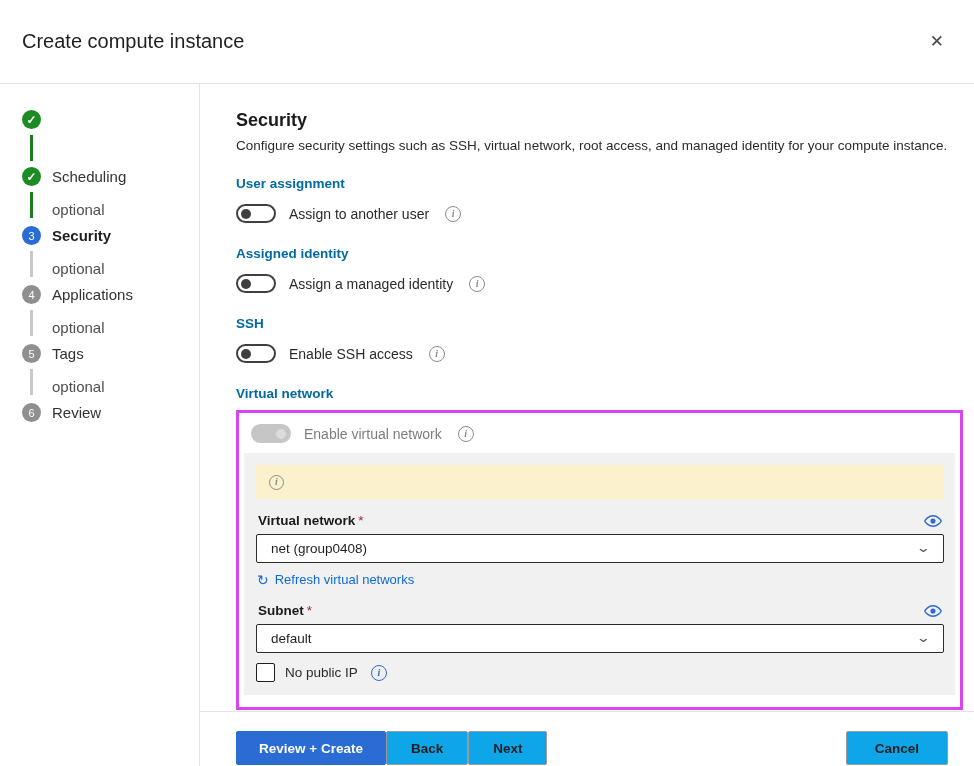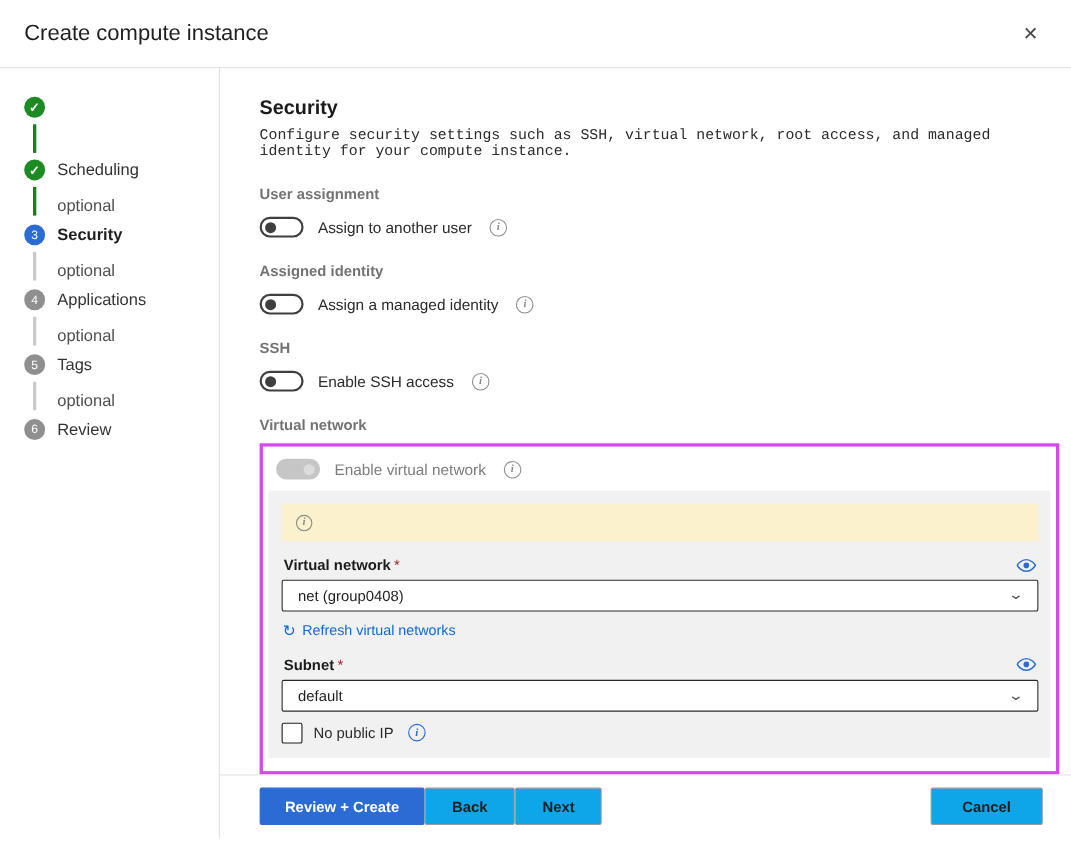--- a/index.html
+++ b/index.html
@@ -5,21 +5,21 @@
   * { box-sizing: border-box; margin: 0; padding: 0; }
   html,body { width: 974px; height: 766px; }
   body {
     font-family: "Liberation Sans", sans-serif;
     color: #2b2b2b;
     background: #fff;
     overflow: hidden;
   }
   
   .dlg-header {
-    height: 62px;
+    height: 84px;
     display: flex; align-items: center; justify-content: space-between;
     padding: 0 26px 0 22px;
     border-bottom: 1px solid #e3e3e3;
   }
   .dlg-title { font-size: 20px; font-weight: 400; color: #1f1f1f; }
   .close-btn {
     font-size: 17px; color: #4a4a4a; cursor: pointer;
     line-height: 1; padding: 4px; background: none; border: none;
     font-family: "Liberation Sans", sans-serif;
   }
@@ -47,22 +47,22 @@
   .connector { width: 3px; height: 26px; margin: 6px 0; }
   .connector.green { background: #1d7c1d; }
   .connector.gray  { background: #c9c9c9; }
   .step-texts { padding-top: 1px; padding-bottom: 8px; }
   .step-label { font-size: 15px; color: #333; }
   .step-label.bold { font-weight: 700; color: #1f1f1f; }
   .step-sub { font-size: 15px; color: #4f4f4f; margin-top: 16px; }
   .step-sub:empty { display: none; }
   
   .sec-title { font-size: 18px; font-weight: 700; color: #1b1b1b; }
-  .sec-desc { font-size: 13.5px; color: #2b2b2b; margin-top: 7px; font-family: Liberation Mono, monospace; }
-  .field-group-label { font-size: 13.5px; font-weight: 700; color: #737373; margin-top: 23px; }
+  .sec-desc { font-size: 13.5px; color: #2b2b2b; margin-top: 7px; }
+  .field-group-label { font-size: 13.5px; font-weight: 700; color: #0369a1; margin-top: 23px; }
   .toggle-row { display: flex; align-items: center; gap: 13px; margin-top: 13px; }
   .toggle {
     width: 40px; height: 19px; border: 2px solid #3f3f3f; border-radius: 10px;
     position: relative; background: #fff; cursor: pointer; flex: 0 0 40px;
   }
   .toggle .knob {
     position: absolute; top: 2.5px; left: 3px;
     width: 10px; height: 10px; border-radius: 50%; background: #3f3f3f;
   }
   .toggle.disabled-on { background: #c6c6c6; border-color: #c6c6c6; }

